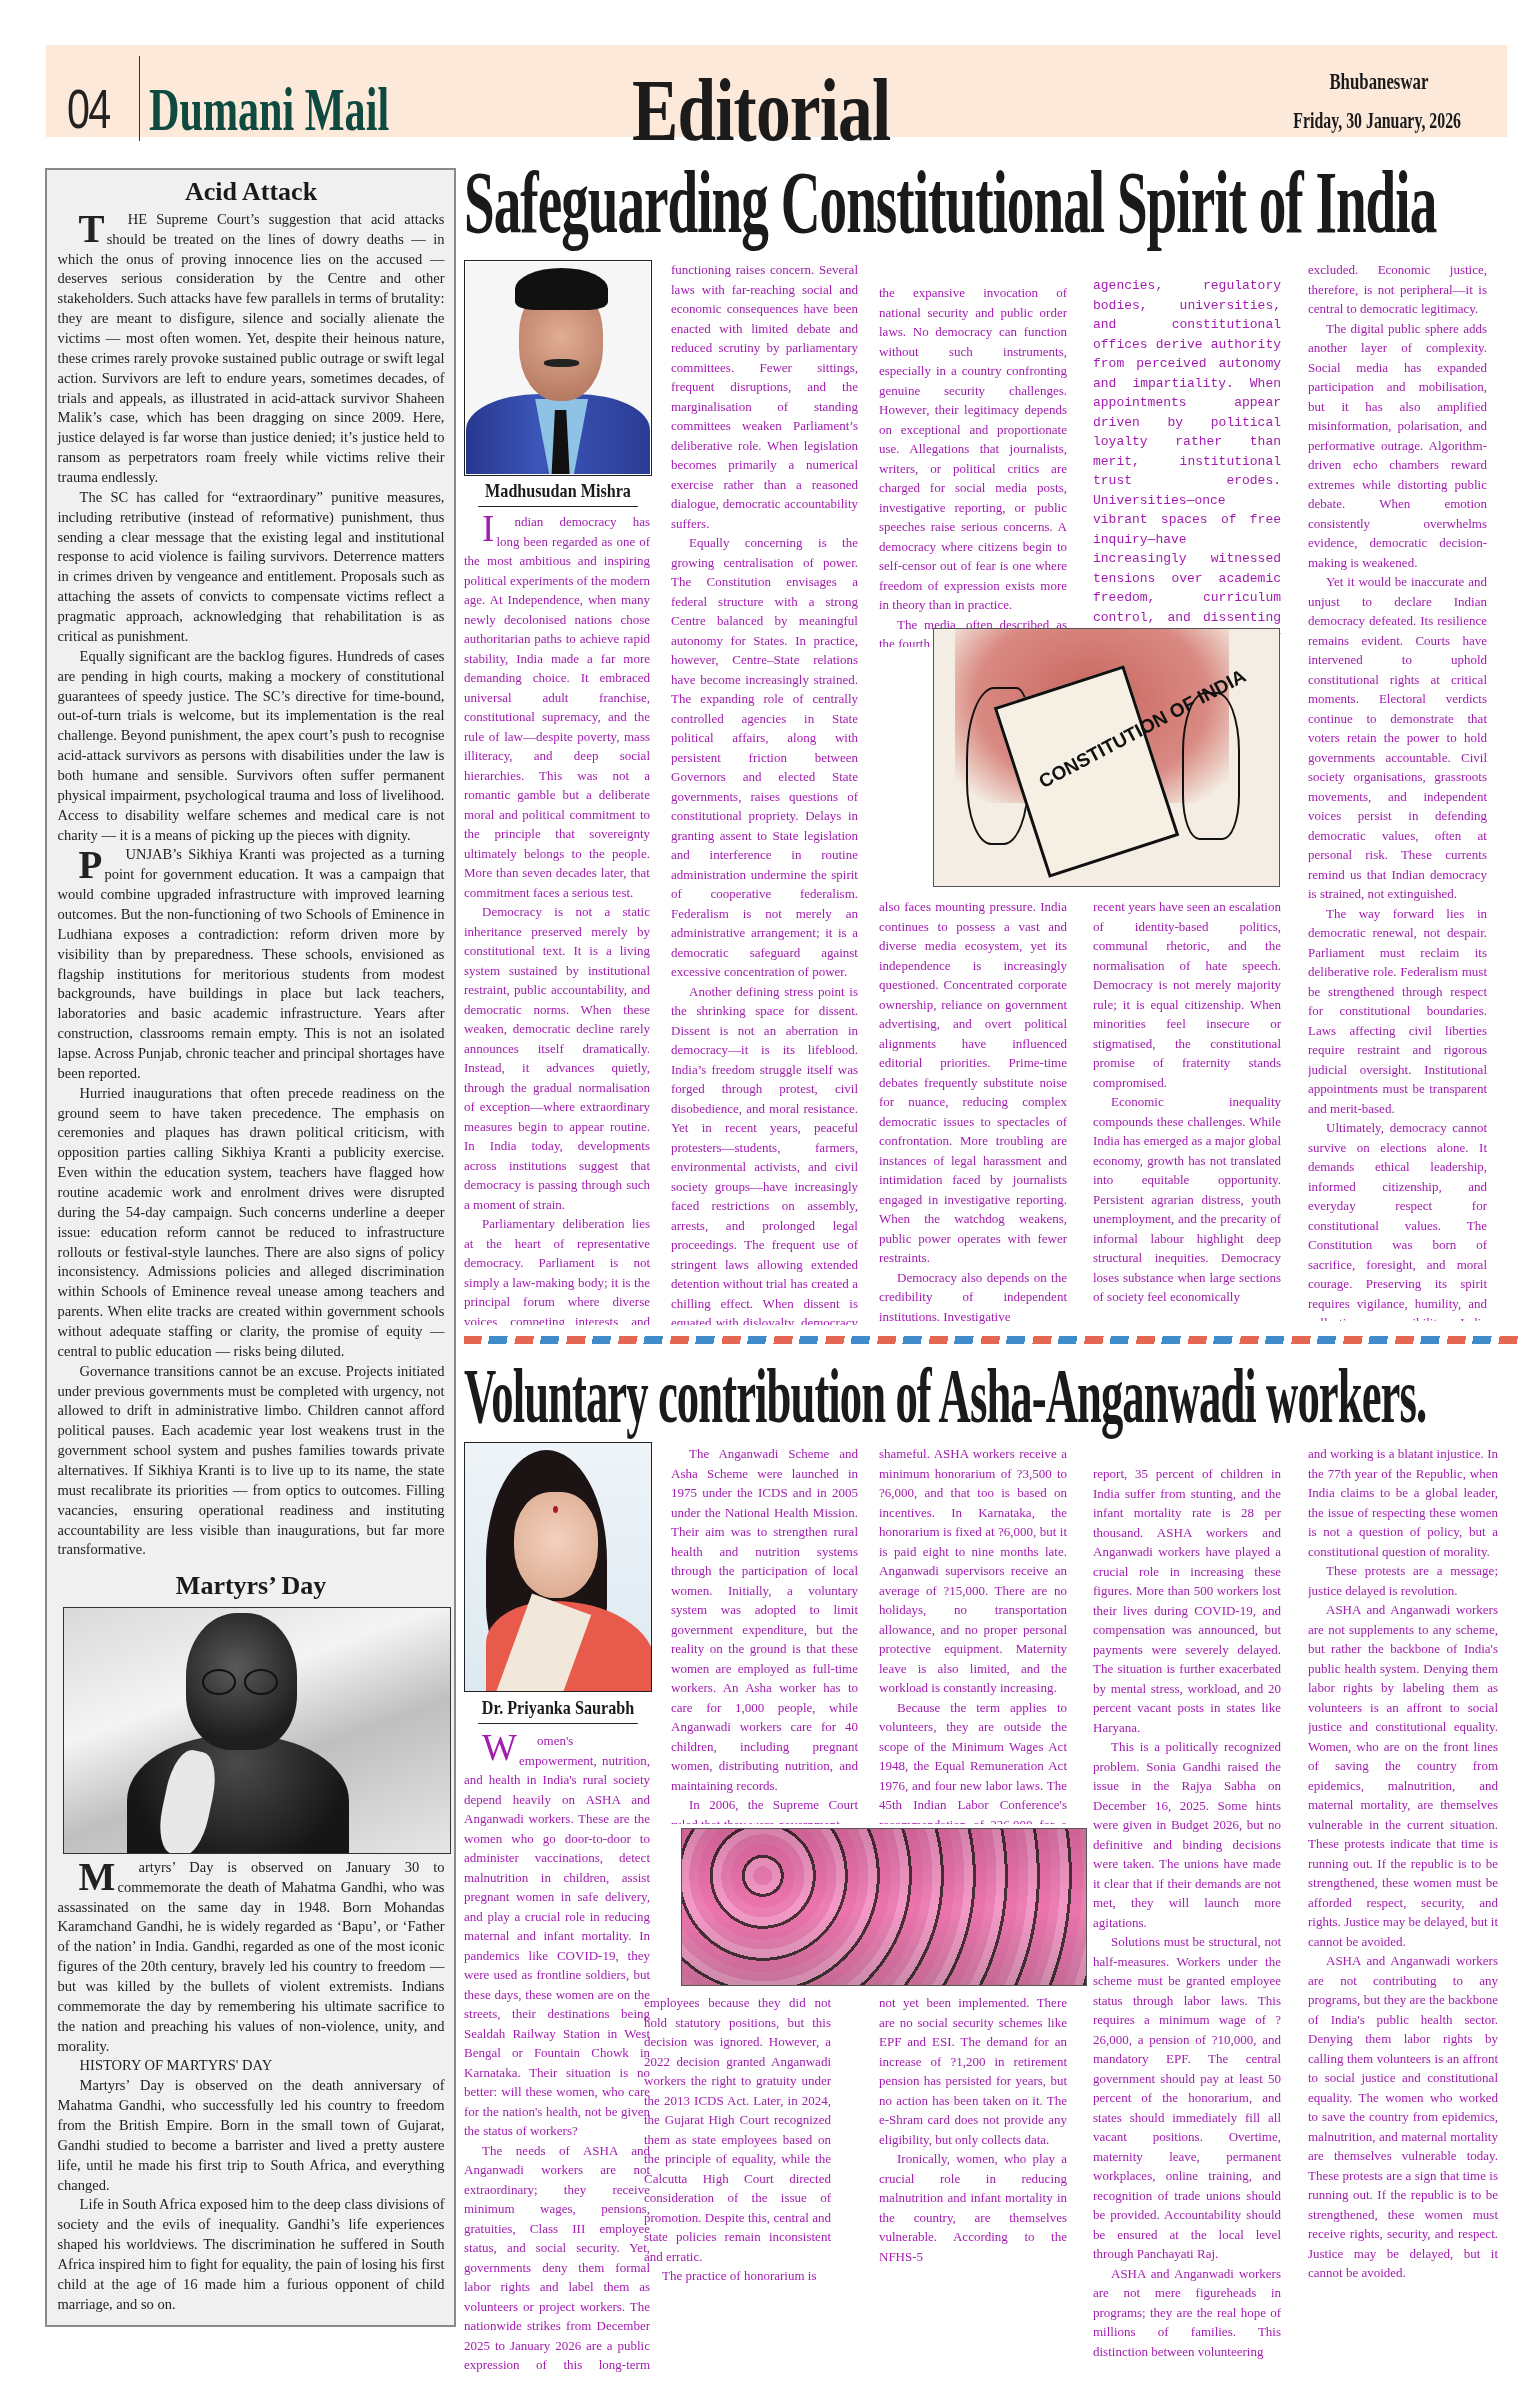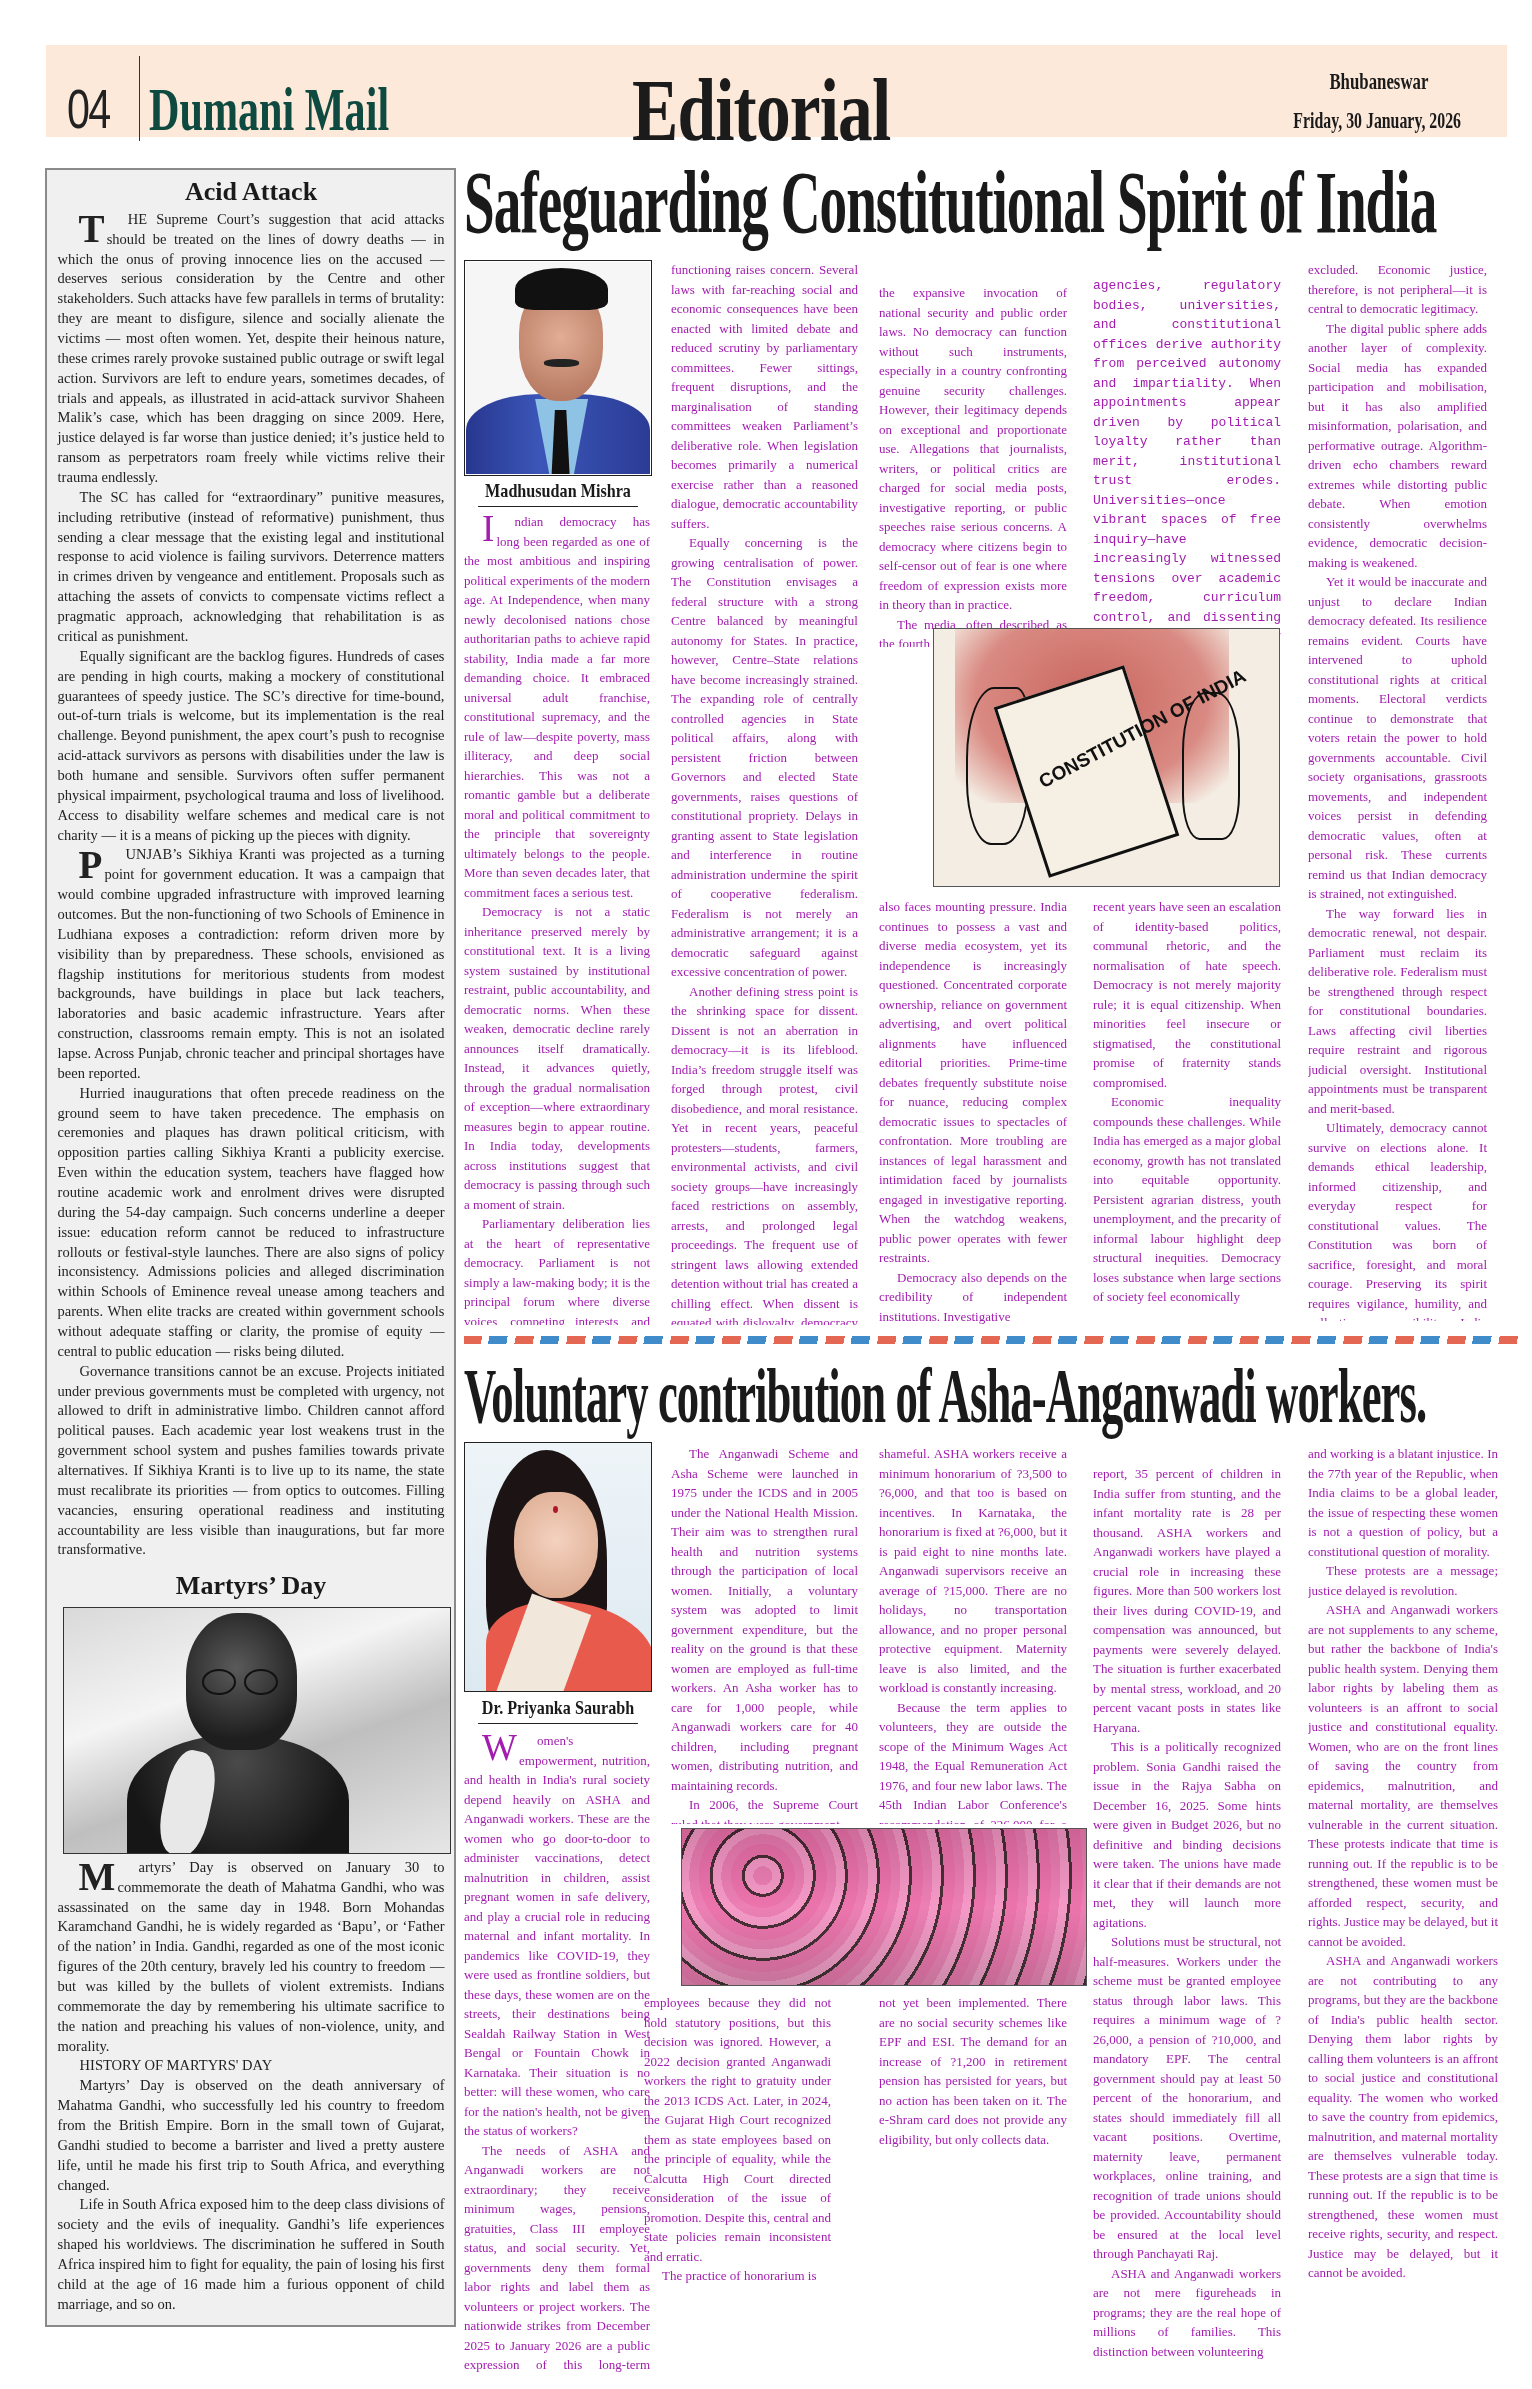--- a/index.html
+++ b/index.html
@@ -203,20 +203,21 @@
   <div class="shade"></div>
 </div>
 
 <div class="col" style="left:644px; top:1993px; width:187px; height:390px;">
   <p class="noind">employees because they did not hold statutory positions, but this decision was ignored. However, a 2022 decision granted Anganwadi workers the right to gratuity under the 2013 ICDS Act. Later, in 2024, the Gujarat High Court recognized them as state employees based on the principle of equality, while the Calcutta High Court directed consideration of the issue of promotion. Despite this, central and state policies remain inconsistent and erratic.</p>
   <p>The practice of honorarium is</p>
 </div>
 
 <div class="col" style="left:879px; top:1993px; width:188px; height:390px;">
   <p class="noind">not yet been implemented. There are no social security schemes like EPF and ESI. The demand for an increase of ?1,200 in retirement pension has persisted for years, but no action has been taken on it. The e-Shram card does not provide any eligibility, but only collects data.</p>
+  <p>Ironically, women, who play a crucial role in reducing malnutrition and infant mortality in the country, are themselves vulnerable. According to the NFHS-5</p>
 </div>
 
 <div class="col" style="left:1093px; top:1444px; width:188px; height:939px;margin-top:20px;">
   <p class="noind">report, 35 percent of children in India suffer from stunting, and the infant mortality rate is 28 per thousand. ASHA workers and Anganwadi workers have played a crucial role in increasing these figures. More than 500 workers lost their lives during COVID-19, and compensation was announced, but payments were severely delayed. The situation is further exacerbated by mental stress, workload, and 20 percent vacant posts in states like Haryana.</p>
   <p>This is a politically recognized problem. Sonia Gandhi raised the issue in the Rajya Sabha on December 16, 2025. Some hints were given in Budget 2026, but no definitive and binding decisions were taken. The unions have made it clear that if their demands are not met, they will launch more agitations.</p>
   <p>Solutions must be structural, not half-measures. Workers under the scheme must be granted employee status through labor laws. This requires a minimum wage of ?26,000, a pension of ?10,000, and mandatory EPF. The central government should pay at least 50 percent of the honorarium, and states should immediately fill all vacant positions. Overtime, maternity leave, permanent workplaces, online training, and recognition of trade unions should be provided. Accountability should be ensured at the local level through Panchayati Raj.</p>
   <p>ASHA and Anganwadi workers are not mere figureheads in programs; they are the real hope of millions of families. This distinction between volunteering</p>
 </div>
 
 <div class="col" style="left:1308px; top:1444px; width:190px; height:939px;">

